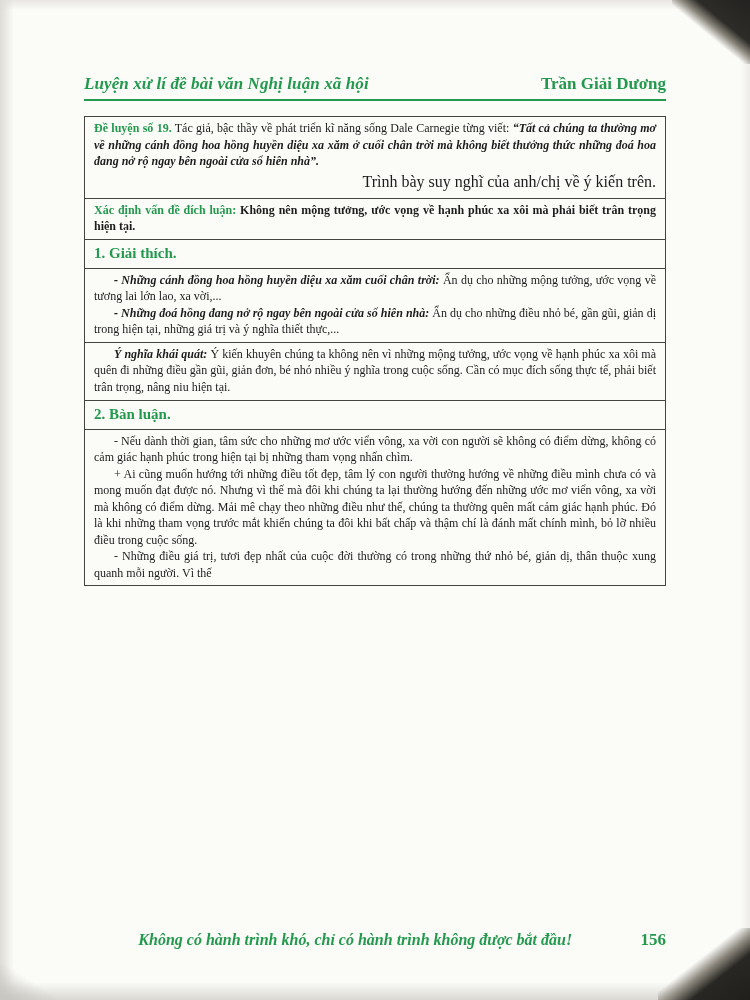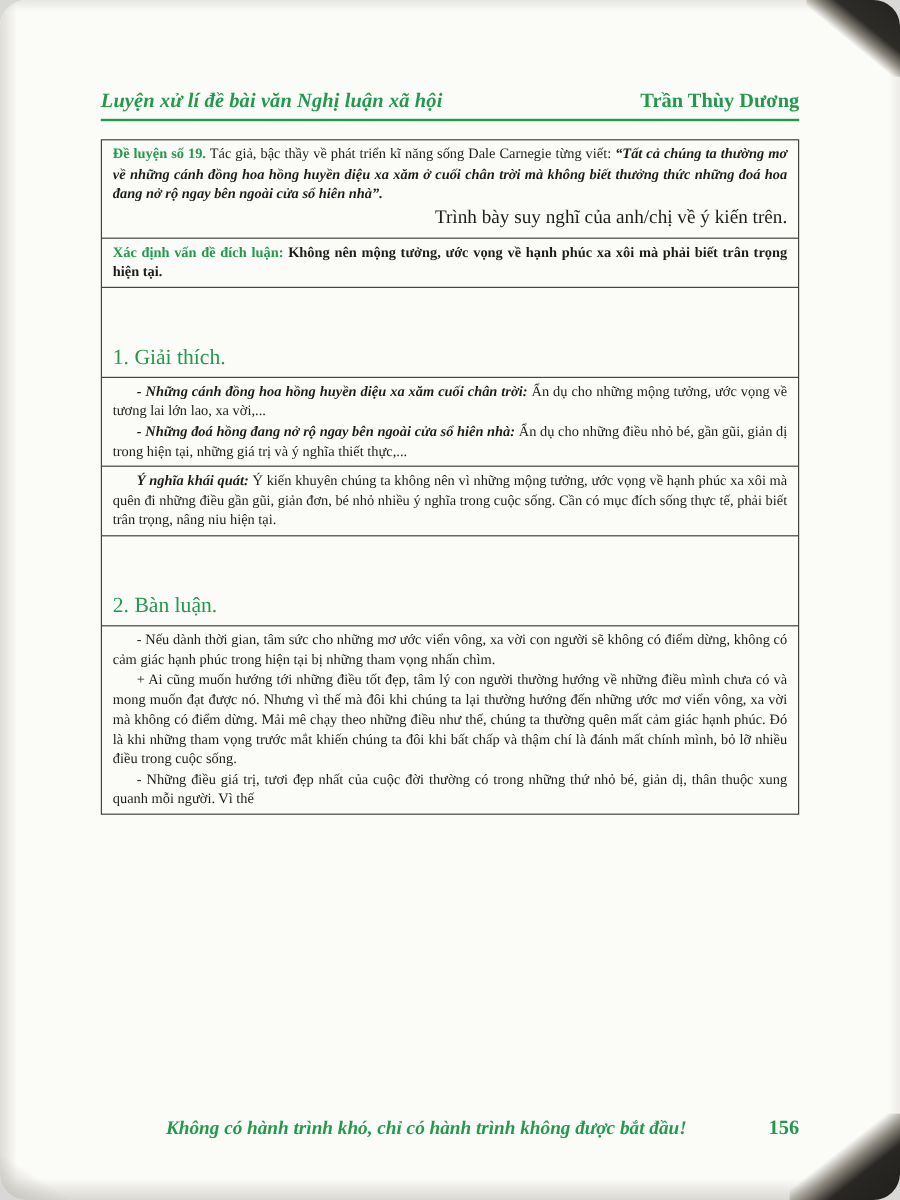--- a/index.html
+++ b/index.html
@@ -13,21 +13,20 @@
   html,body{width:750px;height:1000px;}
   body{
     font-family:"Liberation Serif", serif;
     background:#d8d8d6;
   }
   .photo{
     position:relative;
     width:750px;height:1000px;
     background:var(--paper);
     overflow:hidden;
-    border-radius:22px;
   }
   
   .edge-top{position:absolute;top:0;left:0;right:0;height:10px;
     background:linear-gradient(#e7e6e2,rgba(251,251,248,0));}
   .edge-left{position:absolute;top:0;left:0;bottom:0;width:14px;
     background:linear-gradient(90deg,#dddcd7,rgba(251,251,248,0));}
   .edge-right{position:absolute;top:0;right:0;bottom:0;width:10px;
     background:linear-gradient(270deg,#edece8,rgba(251,251,248,0));}
   .edge-bottom{position:absolute;bottom:0;left:0;right:0;height:18px;
     background:linear-gradient(0deg,#d9d8d3,rgba(251,251,248,0));}
@@ -72,22 +71,22 @@
   }
   .para.no-indent{text-indent:0;}
   .center{
     font-size:16px;line-height:1.5;color:var(--ink);
     text-align:right;text-indent:0;
   }
   .green{color:var(--green);}
   .bold{font-weight:bold;}
   .bi{font-weight:bold;font-style:italic;}
   .heading{
-    color:var(--green);font-weight:normal;
-    font-size:18px;line-height:1.4;margin-top:42px;
+    color:var(--green);font-weight:bold;
+    font-size:15px;line-height:1.4;
   }
 
   
   .footer{
     position:absolute;left:84px;right:84px;bottom:50px;
     display:flex;align-items:baseline;
   }
   .f-quote{
     flex:1;text-align:center;
     color:var(--green);font-weight:bold;font-style:italic;
@@ -106,21 +105,21 @@
   <div class="edge-top"></div>
   <div class="edge-left"></div>
   <div class="edge-right"></div>
   <div class="edge-bottom"></div>
   <div class="corner-tr"></div>
   <div class="corner-br"></div>
   <div class="corner-bl"></div>
 
   <div class="header">
     <span class="h-left">Luyện xử lí đề bài văn Nghị luận xã hội</span>
-    <span class="h-right">Trần Thùy Dương</span>
+    <span class="h-right">Trần Giải Dương</span>
   </div>
 
   <div class="main-box">
 
     <div class="row">
       <p class="para no-indent">
         <span class="green bold">Đề luyện số 19.</span>
         <span>Tác giả, bậc thầy về phát triển kĩ năng sống Dale Carnegie từng viết:</span>
         <span class="bi">“Tất cả chúng ta thường mơ về những cánh đồng hoa hồng huyền diệu xa xăm ở cuối chân trời mà không biết thưởng thức những đoá hoa đang nở rộ ngay bên ngoài cửa sổ hiên nhà”.</span>
       </p>

